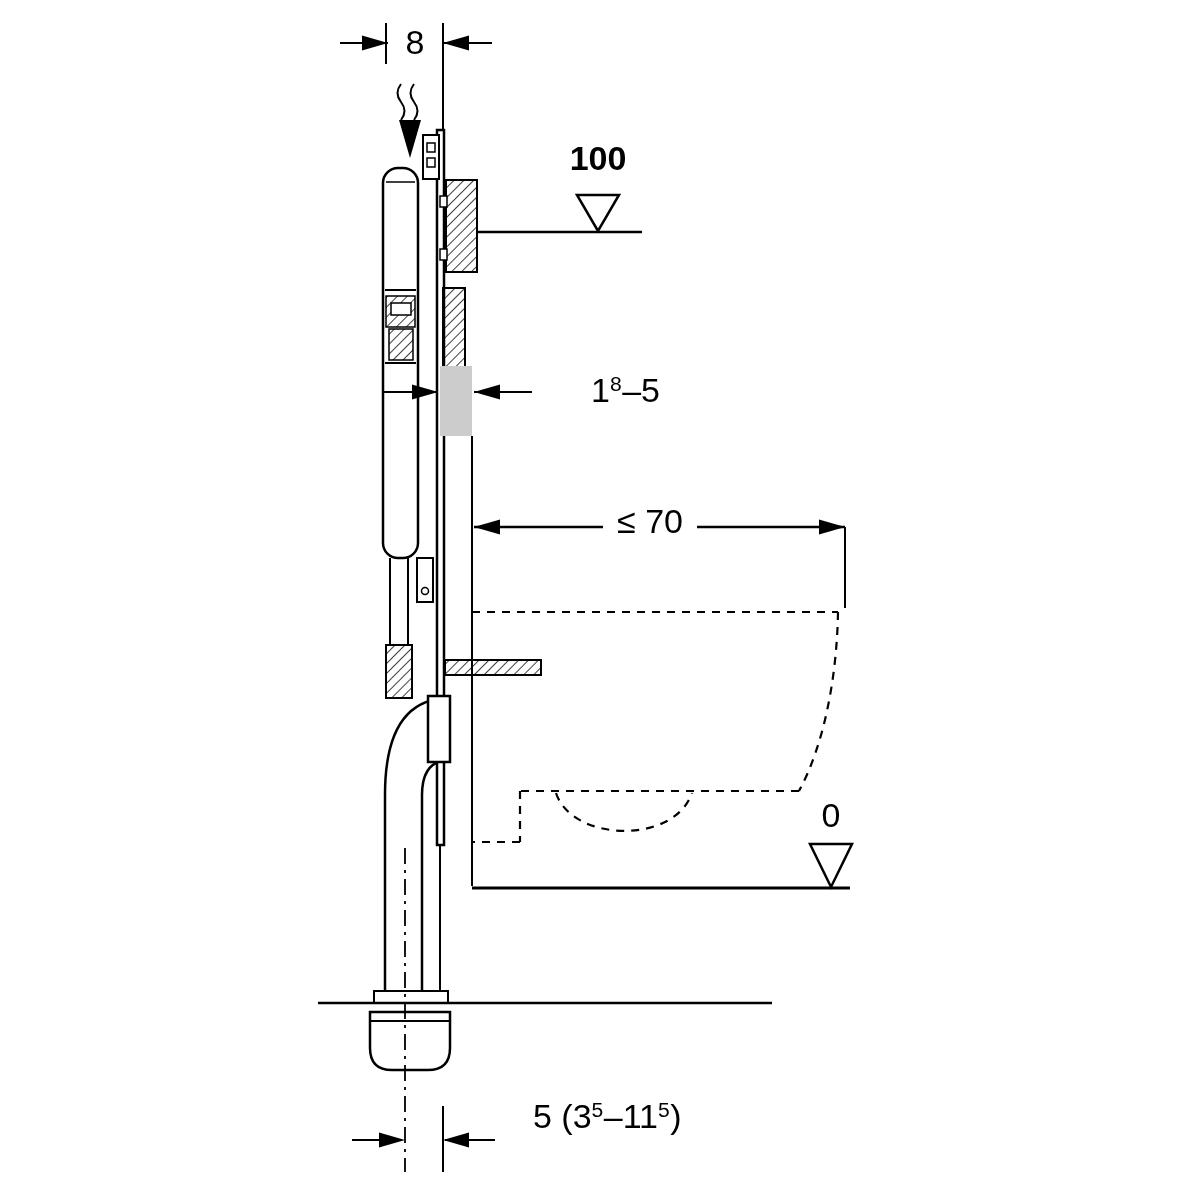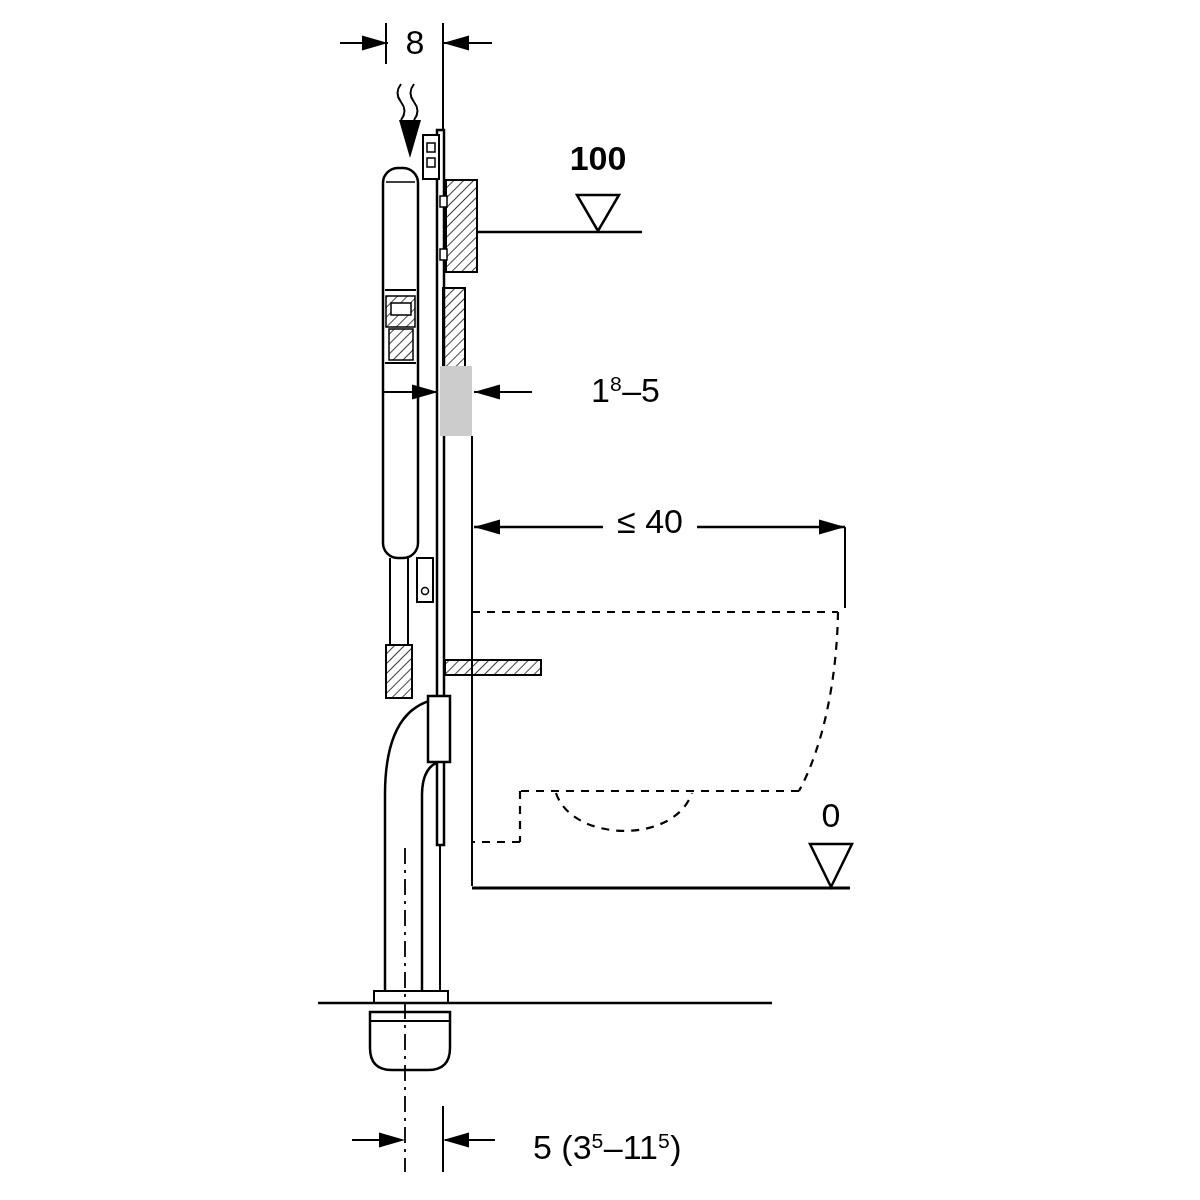--- a/index.html
+++ b/index.html
@@ -140,21 +140,21 @@
   </svg>
 
   <div class="label center" style="left:415px;top:24px;">8</div>
 
   <div class="label center" style="left:598px;top:140px;font-weight:bold;">100</div>
 
   <div class="label" style="left:547px;top:372px;margin-left:44px;">
     <span>1</span><span class="sup">8</span><span>–5</span>
   </div>
 
-  <div class="label center masked" style="left:650px;top:503px;">≤ 40</div>
+  <div class="label center masked" style="left:650px;top:503px;">≤ 70</div>
 
   <div class="label center" style="left:831px;top:797px;">0</div>
 
-  <div class="label" style="left:533px;top:1129px;">
+  <div class="label" style="left:533px;top:1098px;">
     <span>5 (3</span><span class="sup">5</span><span>–11</span><span class="sup">5</span><span>)</span>
   </div>
 
 </div>
 
 </body></html>

